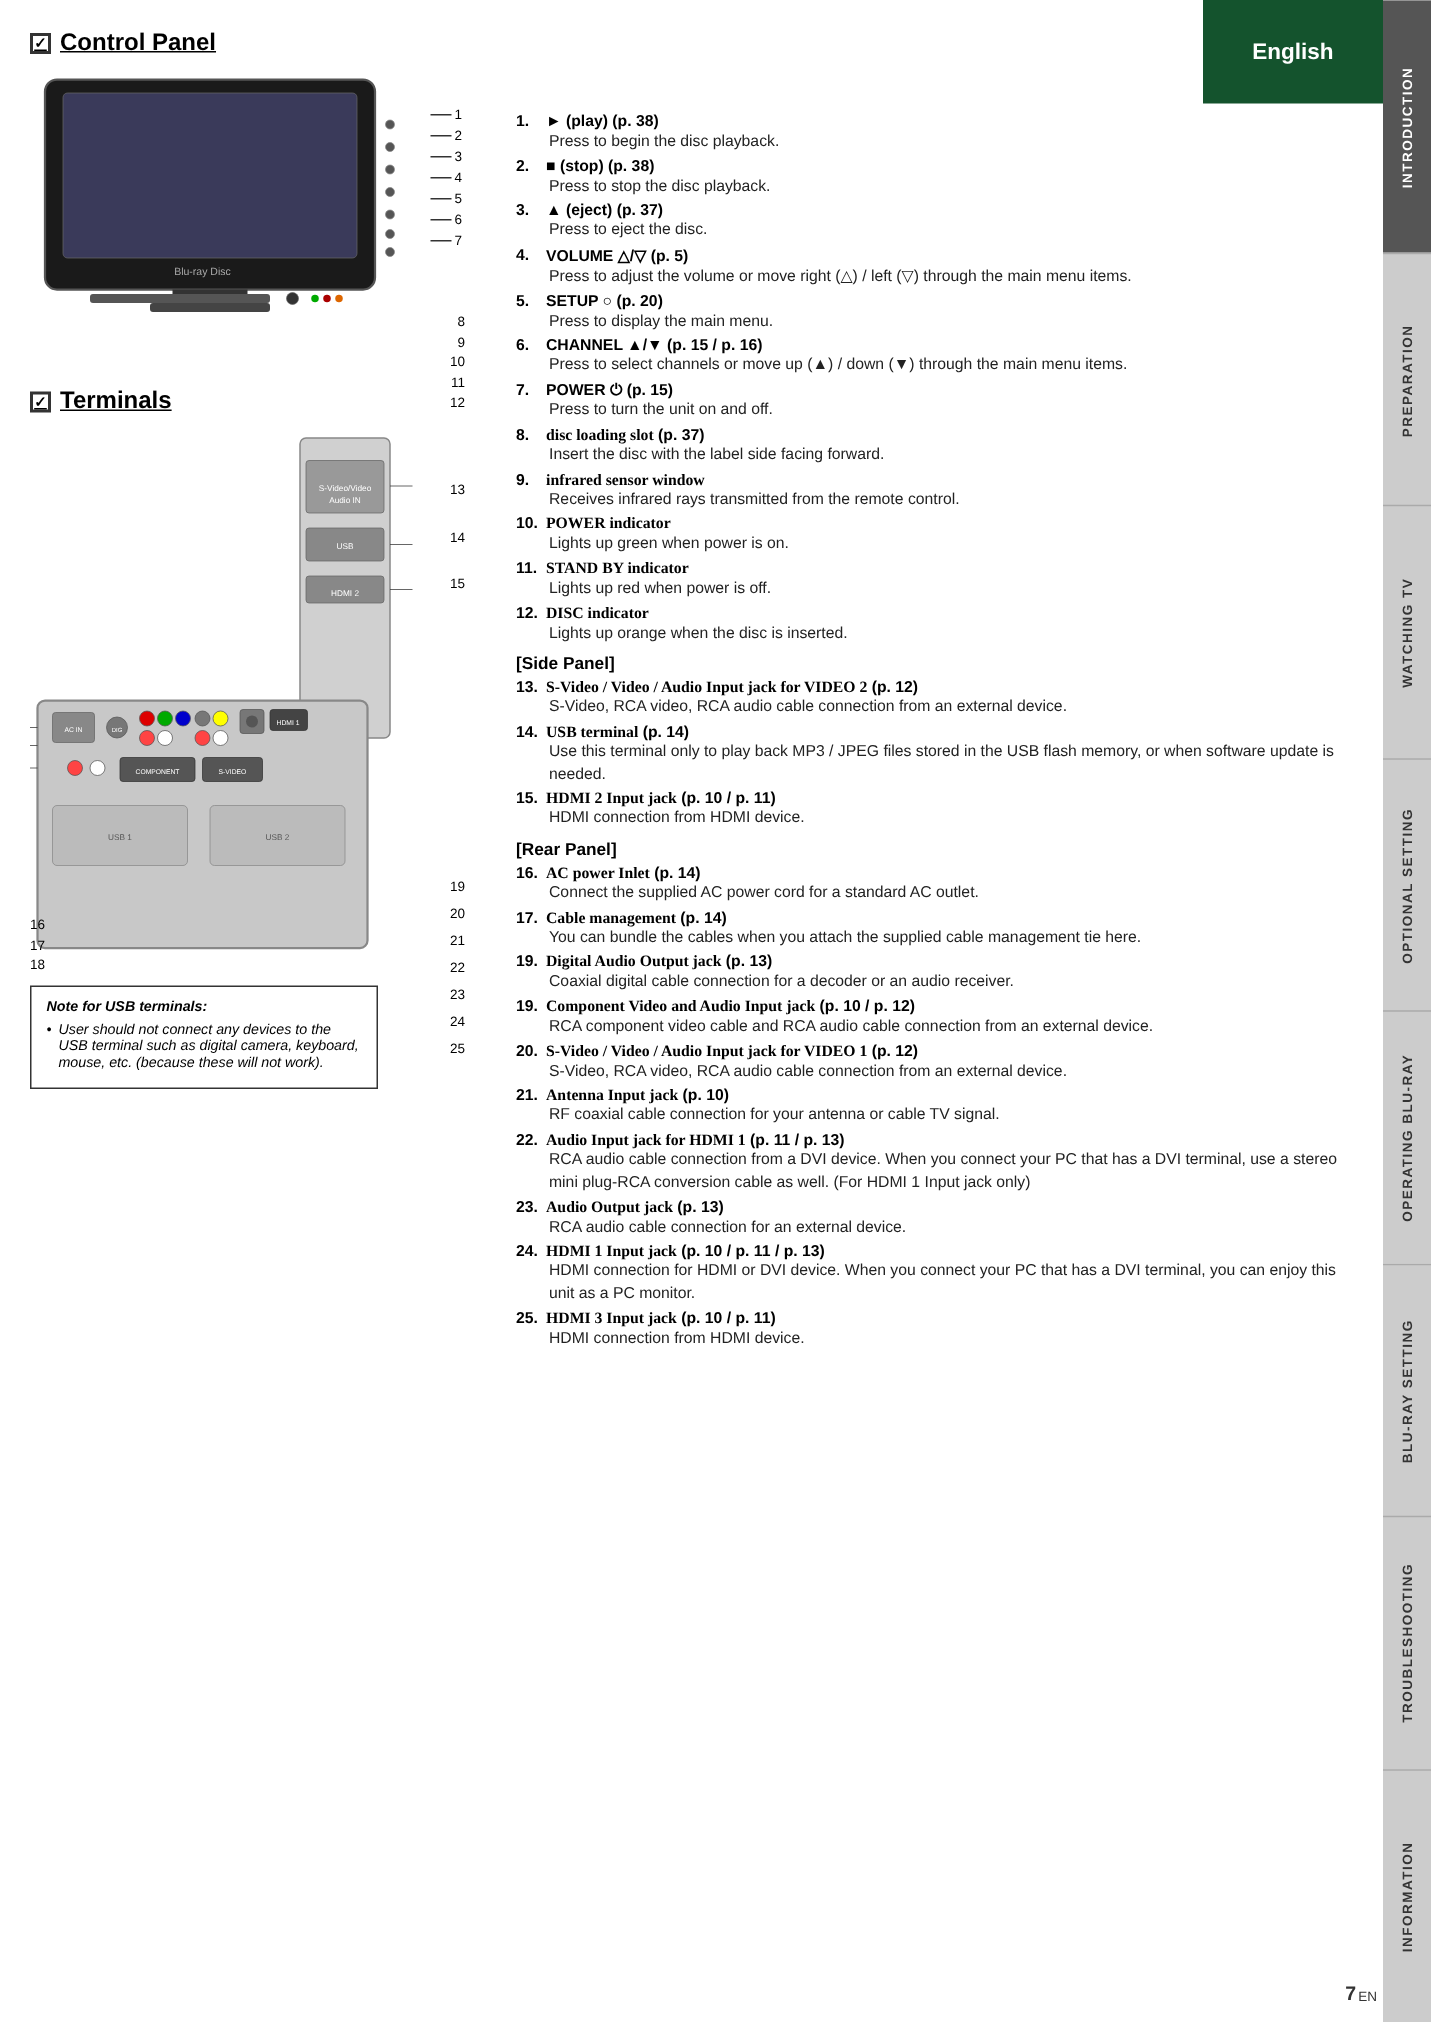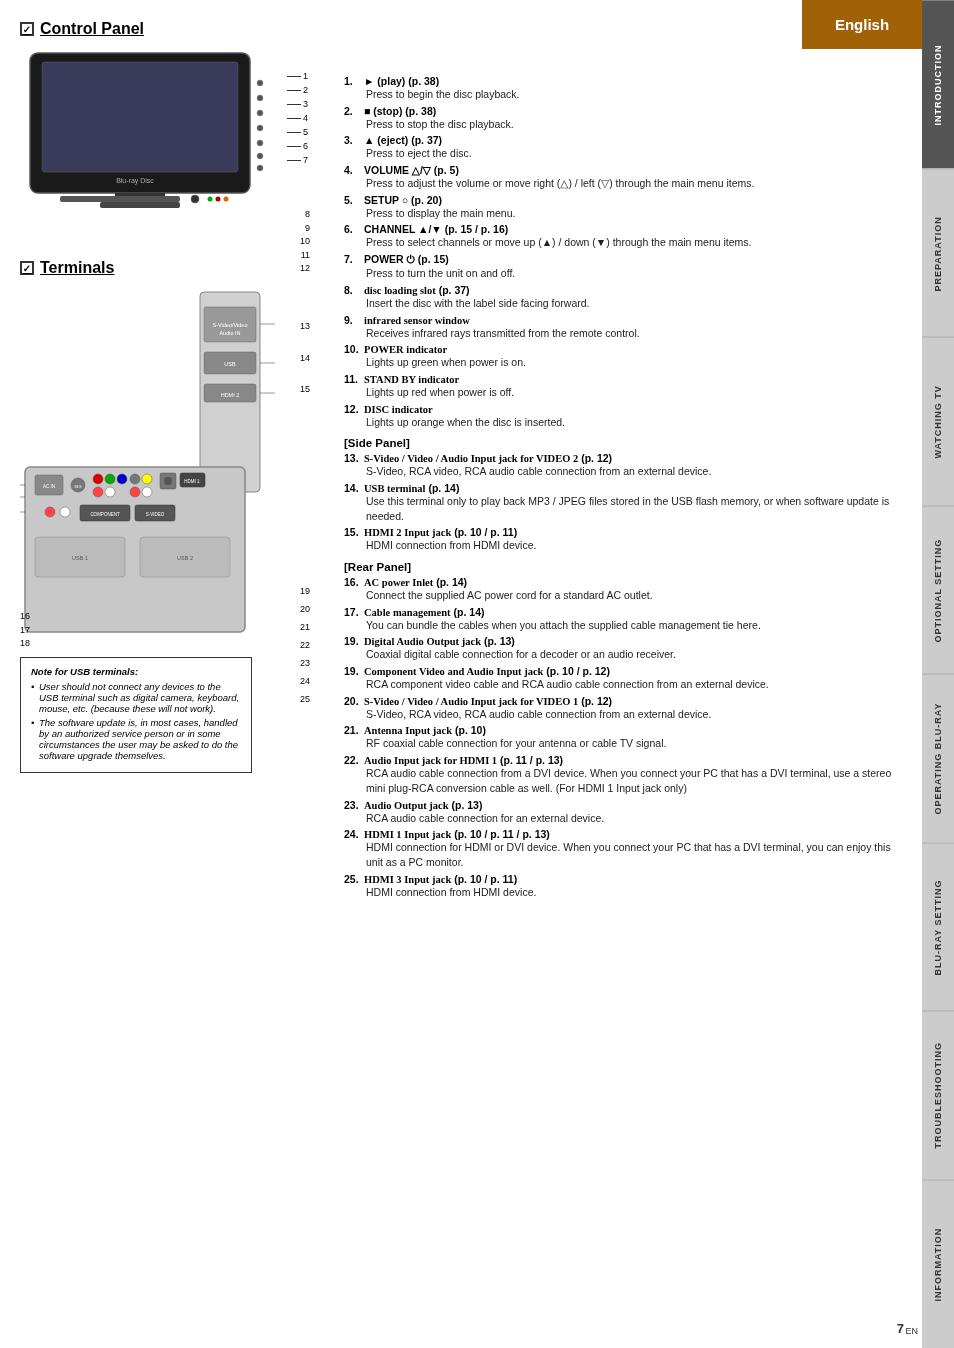--- a/index.html
+++ b/index.html
@@ -47,25 +47,25 @@
     .side-tab.active {
       background: #555;
       color: #fff;
     }
 
     
     .lang-header {
       position: absolute;
       top: 0;
       right: 32px;
-      background: #a16207;
+      background: #14532d;
       color: #fff;
       font-size: 15px;
       font-weight: bold;
-      padding: 16px 24px;
+      padding: 26px 24px;
       min-width: 120px;
       text-align: center;
     }
 
     
     .page-num {
       position: absolute;
       bottom: 12px;
       right: 50px;
       font-size: 13px;
@@ -367,21 +367,20 @@
           <div style="font-size:9px; line-height:2.0;">22</div>
           <div style="font-size:9px; line-height:2.0;">23</div>
           <div style="font-size:9px; line-height:2.0;">24</div>
           <div style="font-size:9px; line-height:2.0;">25</div>
         </div>
       </div>
 
       <div class="note-box">
         <div class="note-title">Note for USB terminals:</div>
         <div class="note-item">User should not connect any devices to the USB terminal such as digital camera, keyboard, mouse, etc. (because these will not work).</div>
-        <div class="note-item">The software update is, in most cases, handled by an authorized service person or in some circumstances the user may be asked to do the software upgrade themselves.</div>
       </div>
     </div>
   </div>
 
   <div class="right-col">
     <div class="right-section">
 
       <div class="list-entry">
         <span class="list-entry-num">1.</span>
         <span class="list-entry-content">

